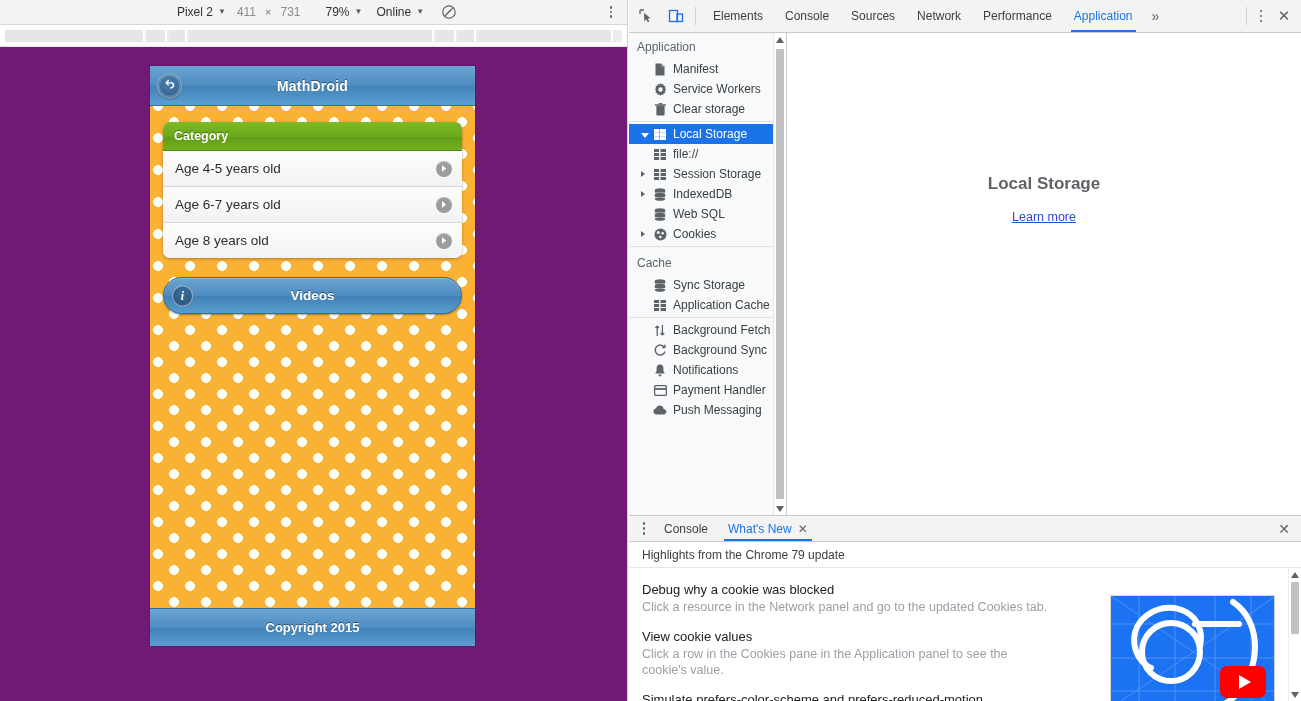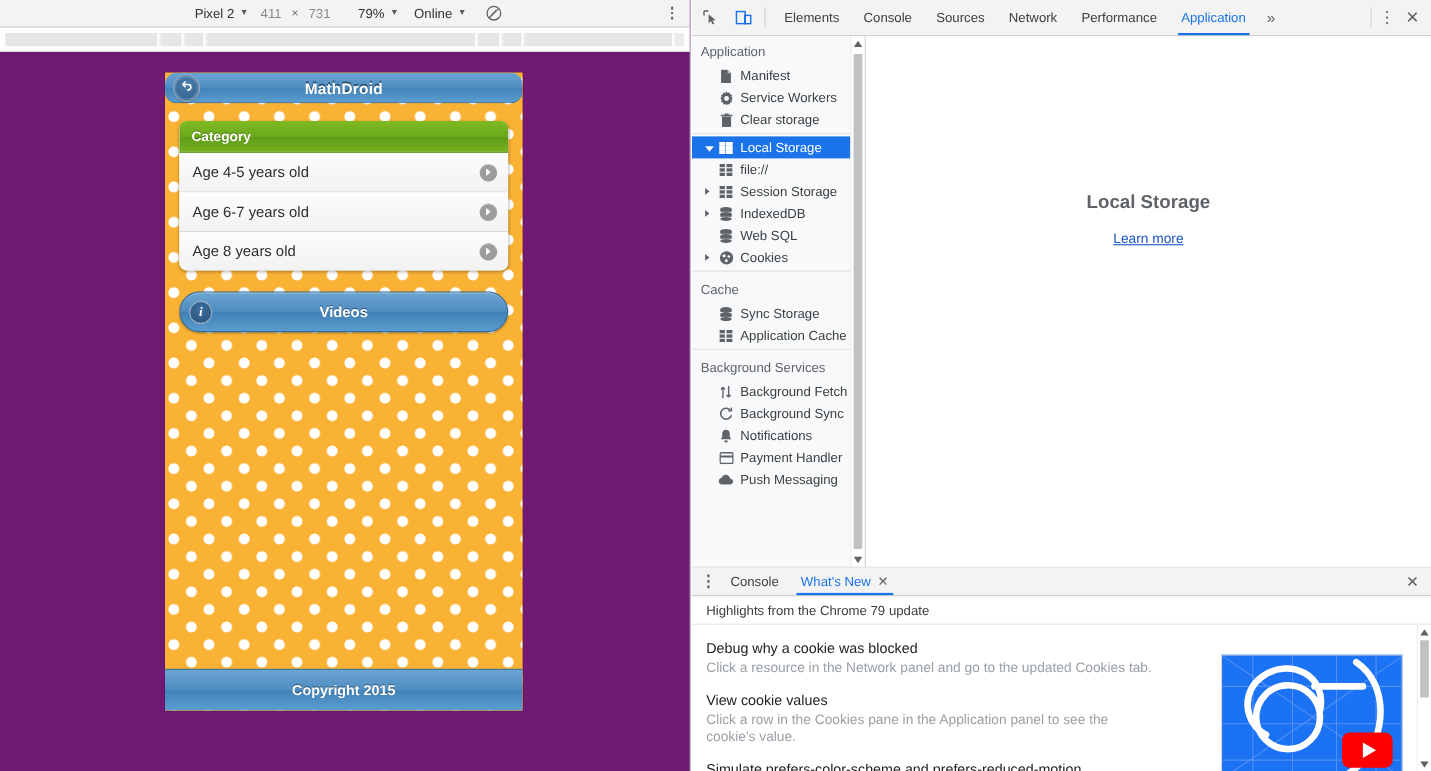--- a/index.html
+++ b/index.html
@@ -76,24 +76,24 @@
     background-color:#f9b233;
     background-image:
       radial-gradient(circle at 8px 8px, #ffffff 4.6px, rgba(255,255,255,0) 5.2px),
       radial-gradient(circle at 24px 24px, #ffffff 4.6px, rgba(255,255,255,0) 5.2px);
     background-size: 32px 32px, 32px 32px;
     background-position: 0 0, 0 0;
   }
 
   .app-header {
     position: relative; z-index: 3;
-    height: 28px;
+    height: 40px;
     background: linear-gradient(to bottom, #6aa5d4 0%, #4f8cc0 50%, #4182b8 51%, #5c9ed0 100%);
     border-bottom: 1px solid #2f6ea3;
-    display:flex; align-items:center; justify-content:center;border-radius:11px;
+    display:flex; align-items:center; justify-content:center;
   }
   .app-header-title {
     color:#fff; font-size:14px; font-weight:bold;
     text-shadow: 0 -1px 0 rgba(0,0,0,.45);
     letter-spacing:.2px;
   }
   .back-btn {
     position:absolute; left:7px; top:50%; transform:translateY(-50%);
     width:25px; height:25px; border-radius:50%;
     background: radial-gradient(circle at 50% 35%, #4a7fae, #2d5d8a);
@@ -603,21 +603,20 @@
                 <rect x="0" y="4" width="5" height="3" fill="#5f6368"></rect>
                   <rect x="6.5" y="4" width="5.5" height="3" fill="#5f6368"></rect>
                 <rect x="0" y="8" width="5" height="3" fill="#5f6368"></rect>
                   <rect x="6.5" y="8" width="5.5" height="3" fill="#5f6368"></rect>
               </svg>
             </span>
             <span>Application Cache</span>
           </div>
 
           <div class="sb-divider"></div>
-          <div class="sb-section-title">Background Services</div>
 
           <div class="sb-item">
             <span class="sb-ico">
               <svg width="12" height="13" viewBox="0 0 12 13">
                 <path d="M3.2 12 L3.2 2 M3.2 2 L1.4 4 M3.2 2 L5 4" stroke="#5f6368" stroke-width="1.3" fill="none"></path>
                 <path d="M8.4 1 L8.4 11 M8.4 11 L6.6 9 M8.4 11 L10.2 9" stroke="#5f6368" stroke-width="1.3" fill="none"></path>
               </svg>
             </span>
             <span>Background Fetch</span>
           </div>

